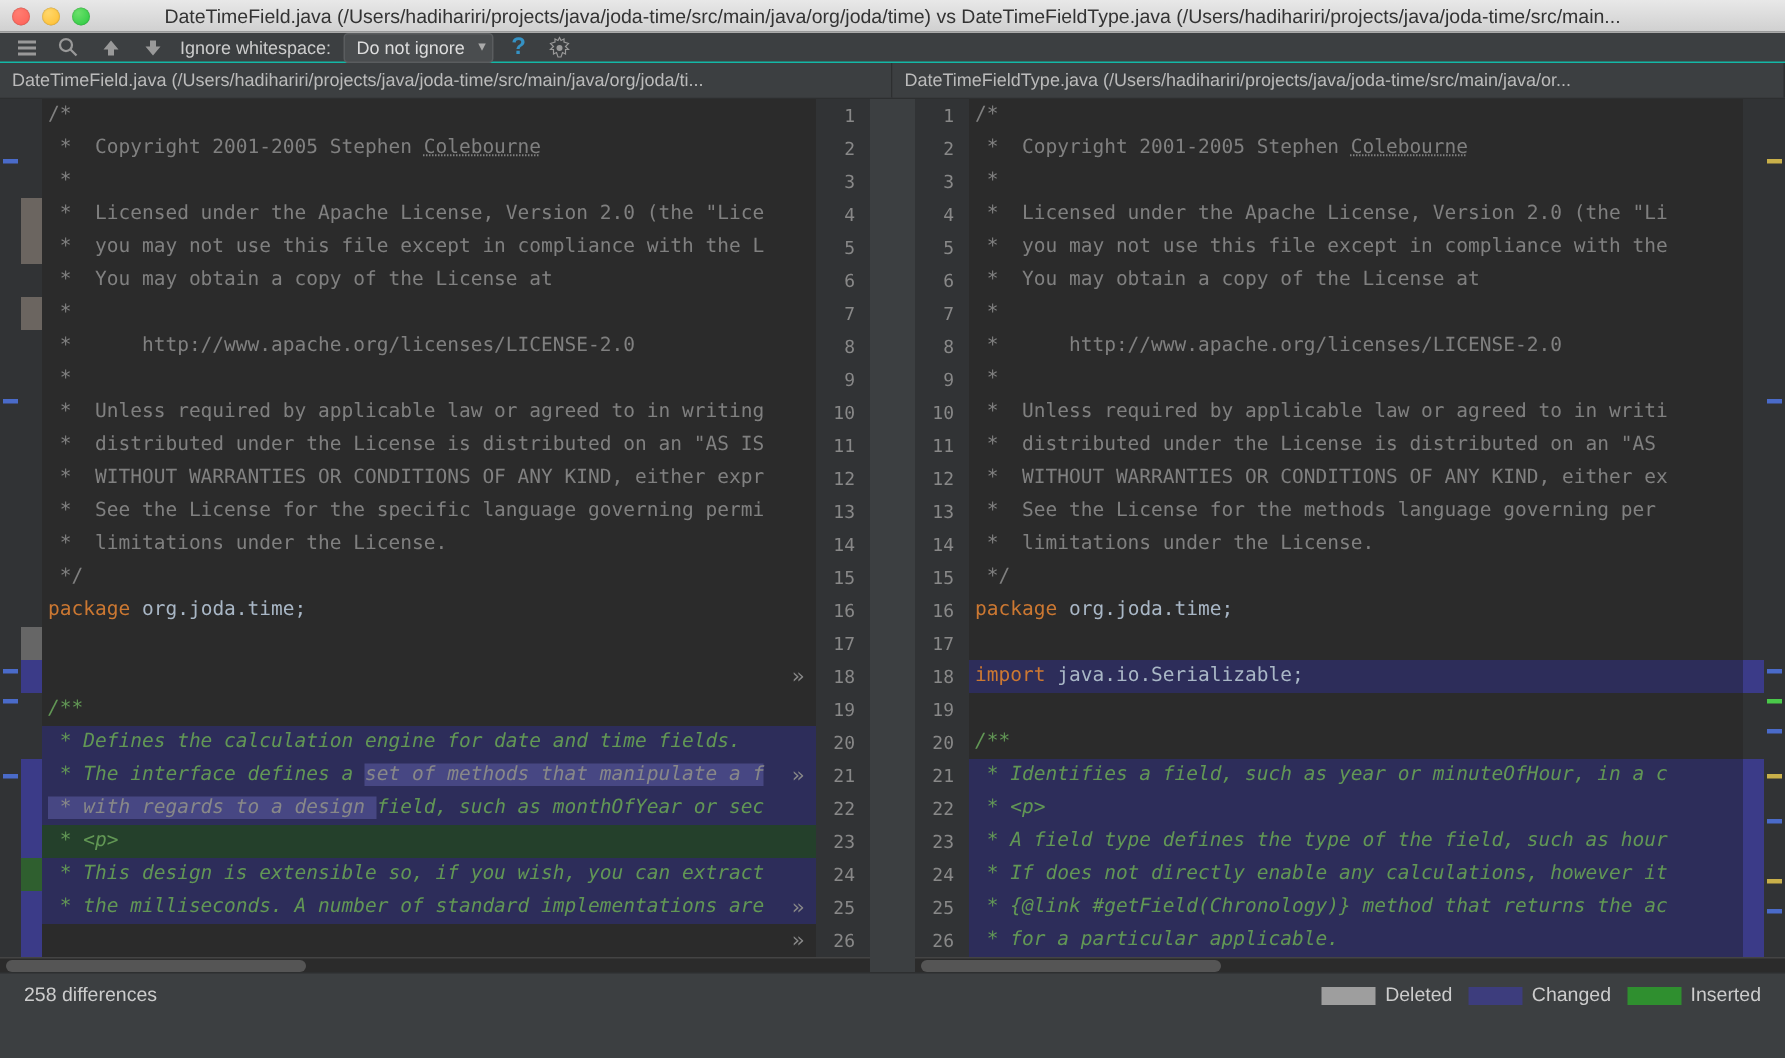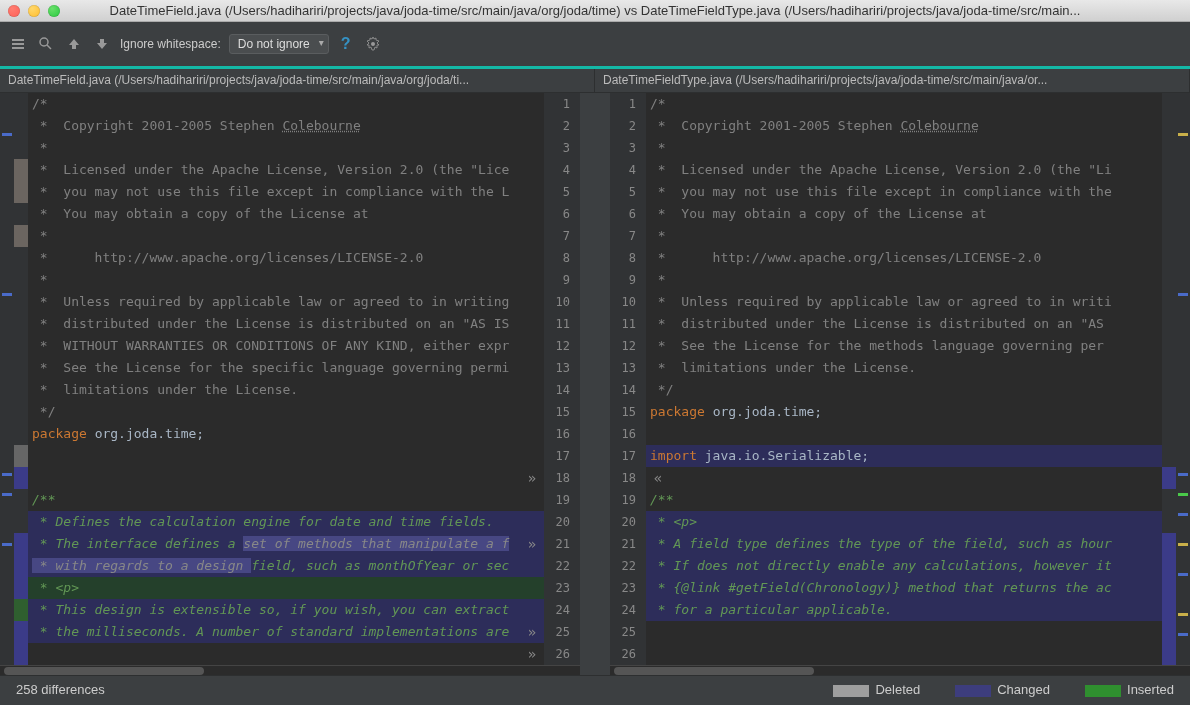--- a/index.html
+++ b/index.html
@@ -2,21 +2,21 @@
 <html><head>
 <meta charset="utf-8">
 <style>
 * { margin:0; padding:0; box-sizing:border-box; }
 body { font-family:"Lucida Grande","Segoe UI",sans-serif; font-size:12px; background:#3c3f41; color:#bbb; width:1190px; height:705px; overflow:hidden; position:relative; }
 .titlebar { height:22px; background:linear-gradient(#e8e8e8,#d0d0d0); border-bottom:1px solid #aaa; display:flex; align-items:center; padding:0 8px; position:relative; }
 .traffic { display:flex; gap:8px; }
 .tl { width:12px; height:12px; border-radius:50%; box-shadow:inset 0 0 1px rgba(0,0,0,0.4); }
 .tl.red{background:radial-gradient(circle at 35% 30%,#ff7d71,#ff5f56);} .tl.yellow{background:radial-gradient(circle at 35% 30%,#ffd76a,#ffbd2e);} .tl.green{background:radial-gradient(circle at 35% 30%,#6ae06a,#27c93f);}
 .title { position:absolute; left:0; right:0; text-align:center; color:#333; font-size:13px; white-space:nowrap; overflow:hidden; text-overflow:ellipsis; padding:0 80px; pointer-events:none;}
-.toolbar { height:47px; background:#3c3f41; border-bottom:3px solid #14b8a6; display:flex; align-items:center; padding:0 8px; gap:8px; }
+.toolbar { height:20px; background:#3c3f41; border-bottom:1px solid #14b8a6; display:flex; align-items:center; padding:0 8px; gap:8px; }
 .tbtn { width:20px; height:20px; display:flex; align-items:center; justify-content:center; color:#999; cursor:pointer; }
 .tbtn svg{width:16px;height:16px;}
 .tool-label { color:#ccc; font-size:12px; }
 .dropdown { background:#4a4d4f; border:1px solid #5a5d5f; padding:2px 18px 2px 8px; color:#ddd; font-size:12px; position:relative; border-radius:3px; cursor:pointer;}
 .dropdown::after{content:"▾"; position:absolute; right:4px; top:2px; font-size:10px; color:#aaa;}
 .helpq { color:#3592c4; font-size:16px; font-weight:bold; padding:0 4px;}
 .paths { height:24px; display:flex; border-bottom:1px solid #2d2f30;}
 .path { flex:1; background:#3c3f41; color:#bbb; font-size:12px; padding:4px 8px; white-space:nowrap; overflow:hidden; text-overflow:ellipsis; border-right:1px solid #2d2f30;}
 .diff { display:flex; height:572px; position:relative; background:#2b2b2b; font-family:Menlo,Consolas,monospace; font-size:13px;}
 .pane { flex:1; display:flex; overflow:hidden; position:relative;}
@@ -31,21 +31,21 @@
 .nums { width:36px; background:#313335; color:#888; text-align:right; padding-right:6px; font-size:12px;}
 .nums .ln{padding:0 4px 0 0;}
 .divider{width:30px; background:#3c3f41; position:relative;}
 .merge{position:absolute; width:20px; height:20px; color:#888; cursor:pointer; display:flex; align-items:center; justify-content:center; font-size:14px;}
 .merge.l{left:-22px;} .merge.r{right:-22px;}
 .right-gut{width:14px; background:#313335; position:relative;}
 .rg-mark{position:absolute; left:2px; right:2px; height:3px;}
 .rg-mark.y{background:#c9b04a;} .rg-mark.b{background:#4a6bc9;} .rg-mark.g{background:#4ac94a;}
 .hscroll{height:10px; background:#2b2b2b; border-top:1px solid #444;}
 .hscroll .thumb{height:8px; background:#555; border-radius:4px; margin:1px 0 0 4px; width:200px;}
-.statusbar{ height:28px; background:#3c3f41; border-top:1px solid #2d2f30; display:flex; align-items:center; padding:0 16px; gap:35px; color:#ccc; font-size:13px;}
+.statusbar{ height:28px; background:#3c3f41; border-top:1px solid #2d2f30; display:flex; align-items:center; padding:0 16px; gap:11px; color:#ccc; font-size:13px;}
 .swatch{display:inline-block; width:36px; height:12px; vertical-align:middle; margin-right:6px;}
 .sw-del{background:#9e9e9e;} .sw-chg{background:#3d3d7d;} .sw-ins{background:#2f8f2f;}
 .status-spacer{flex:1;}
 </style>
 </head>
 <body>
 
 <div class="titlebar">
   <div class="traffic">
     <div class="tl red"></div>
@@ -233,28 +233,30 @@
         <div class="ln "><span class="cmt"> *  Copyright 2001-2005 Stephen </span><span class="cmt auth">Colebourne</span></div>
         <div class="ln "><span class="cmt"> *</span></div>
         <div class="ln "><span class="cmt"> *  Licensed under the Apache License, Version 2.0 (the "Li</span></div>
         <div class="ln "><span class="cmt"> *  you may not use this file except in compliance with the</span></div>
         <div class="ln "><span class="cmt"> *  You may obtain a copy of the License at</span></div>
         <div class="ln "><span class="cmt"> *</span></div>
         <div class="ln "><span class="cmt"> *      http://www.apache.org/licenses/LICENSE-2.0</span></div>
         <div class="ln "><span class="cmt"> *</span></div>
         <div class="ln "><span class="cmt"> *  Unless required by applicable law or agreed to in writi</span></div>
         <div class="ln "><span class="cmt"> *  distributed under the License is distributed on an "AS </span></div>
+        <div class="ln "><span class="cmt"> *  WITHOUT WARRANTIES OR CONDITIONS OF ANY KIND, either ex</span></div>
         <div class="ln "><span class="cmt"> *  See the License for the methods language governing per</span></div>
         <div class="ln "><span class="cmt"> *  limitations under the License.</span></div>
         <div class="ln "><span class="cmt"> */</span></div>
         <div class="ln "><span class="kw">package </span><span class="pkg">org.joda.time;</span></div>
         <div class="ln "><span class=""></span></div>
         <div class="ln c"><span class="kw">import </span><span class="pkg">java.io.Serializable;</span></div>
         <div class="ln "><span class=""></span></div>
         <div class="ln "><span class="jd">/**</span></div>
+        <div class="ln c"><span class="jd"> * Identifies a field, such as year or minuteOfHour, in a c</span></div>
         <div class="ln c"><span class="jd"> * &lt;p&gt;</span></div>
         <div class="ln c"><span class="jd"> * A field type defines the type of the field, such as hour</span></div>
         <div class="ln c"><span class="jd"> * If does not directly enable any calculations, however it</span></div>
         <div class="ln c"><span class="jd"> * {@link #getField(Chronology)} method that returns the ac</span></div>
         <div class="ln c"><span class="jd"> * for a particular applicable.</span></div>
       </div>
     <div class="gut-marker" id="right-gm">
         <div class="gm "></div>
         <div class="gm "></div>
         <div class="gm "></div>

